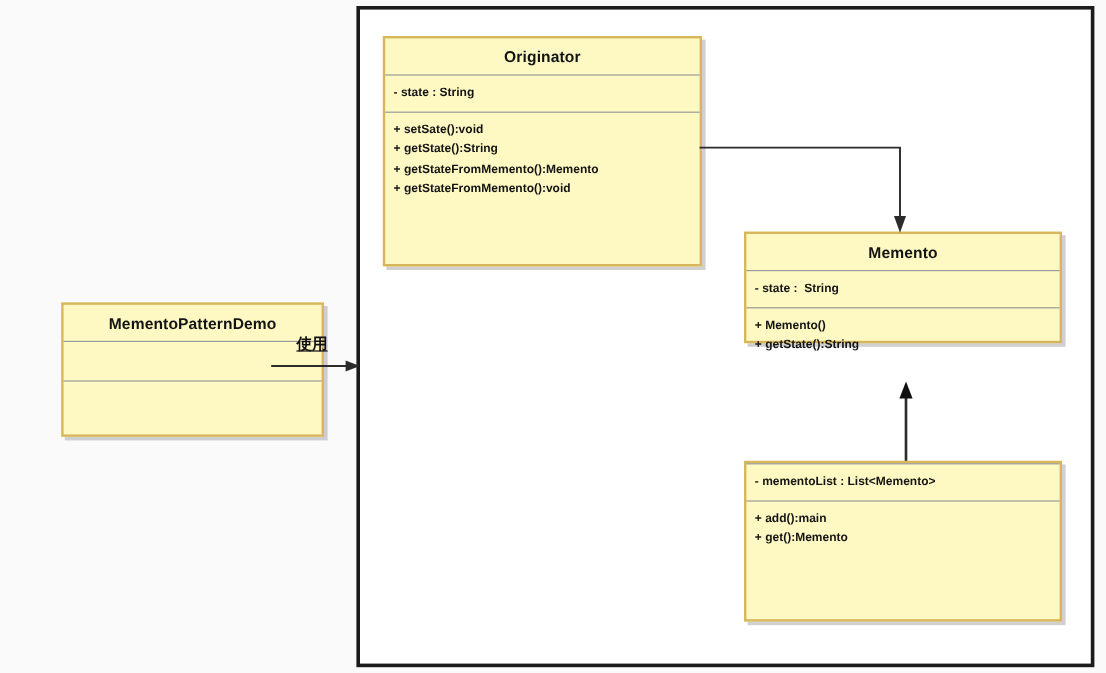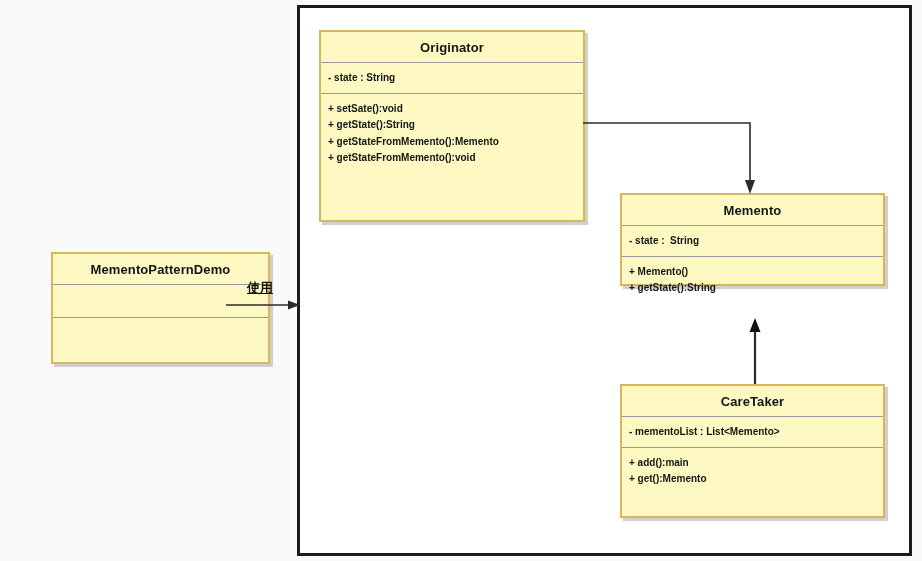--- a/index.html
+++ b/index.html
@@ -134,21 +134,20 @@
       <div class="uml-line">- state :  String</div>
     </div>
     <div class="uml-sep"></div>
     <div class="uml-compartment">
       <div class="uml-line">+ Memento()</div>
       <div class="uml-line">+ getState():String</div>
     </div>
   </div>
 
   <div class="uml-class" style="left:620px; top:384px; width:265px; height:134px;">
-    <div class="uml-title">CareTaker</div>
     <div class="uml-sep"></div>
     <div class="uml-compartment">
       <div class="uml-line">- mementoList : List&lt;Memento&gt;</div>
     </div>
     <div class="uml-sep"></div>
     <div class="uml-compartment">
       <div class="uml-line">+ add():main</div>
       <div class="uml-line">+ get():Memento</div>
     </div>
   </div>

